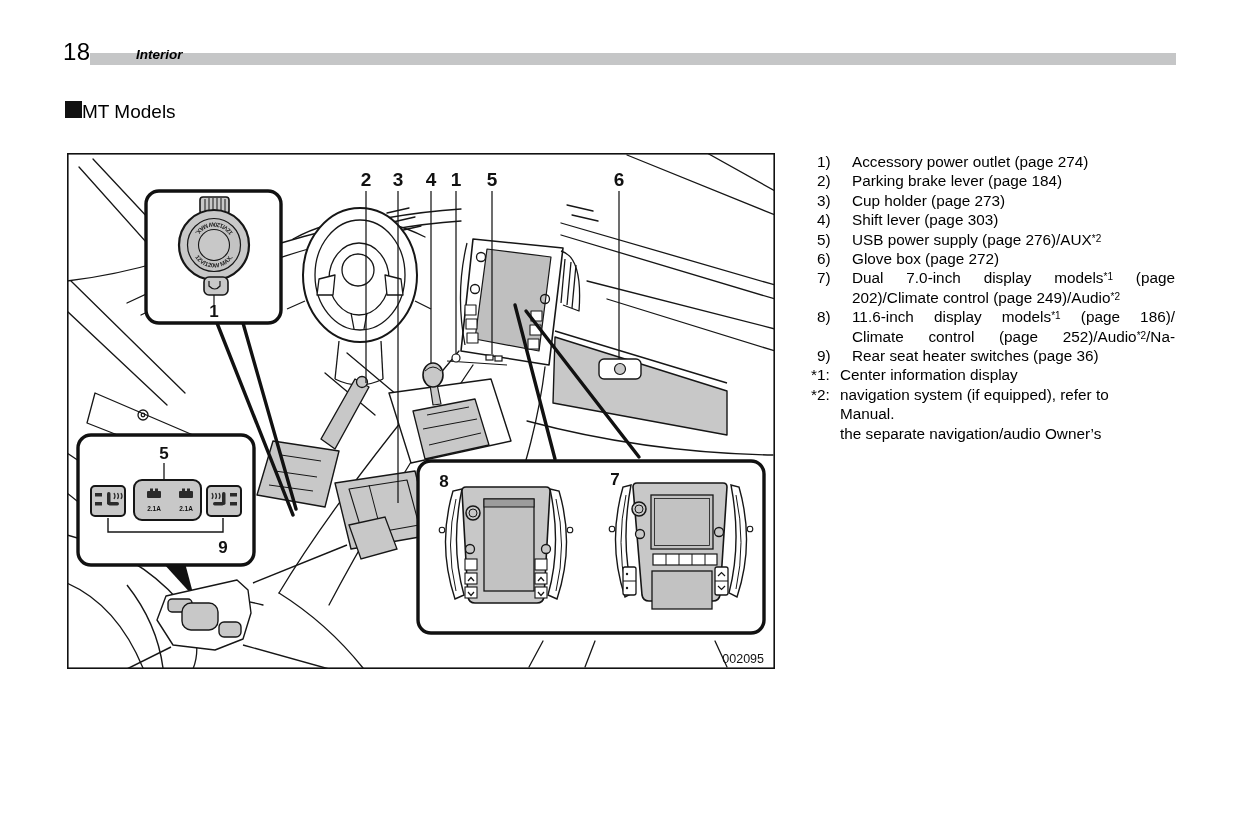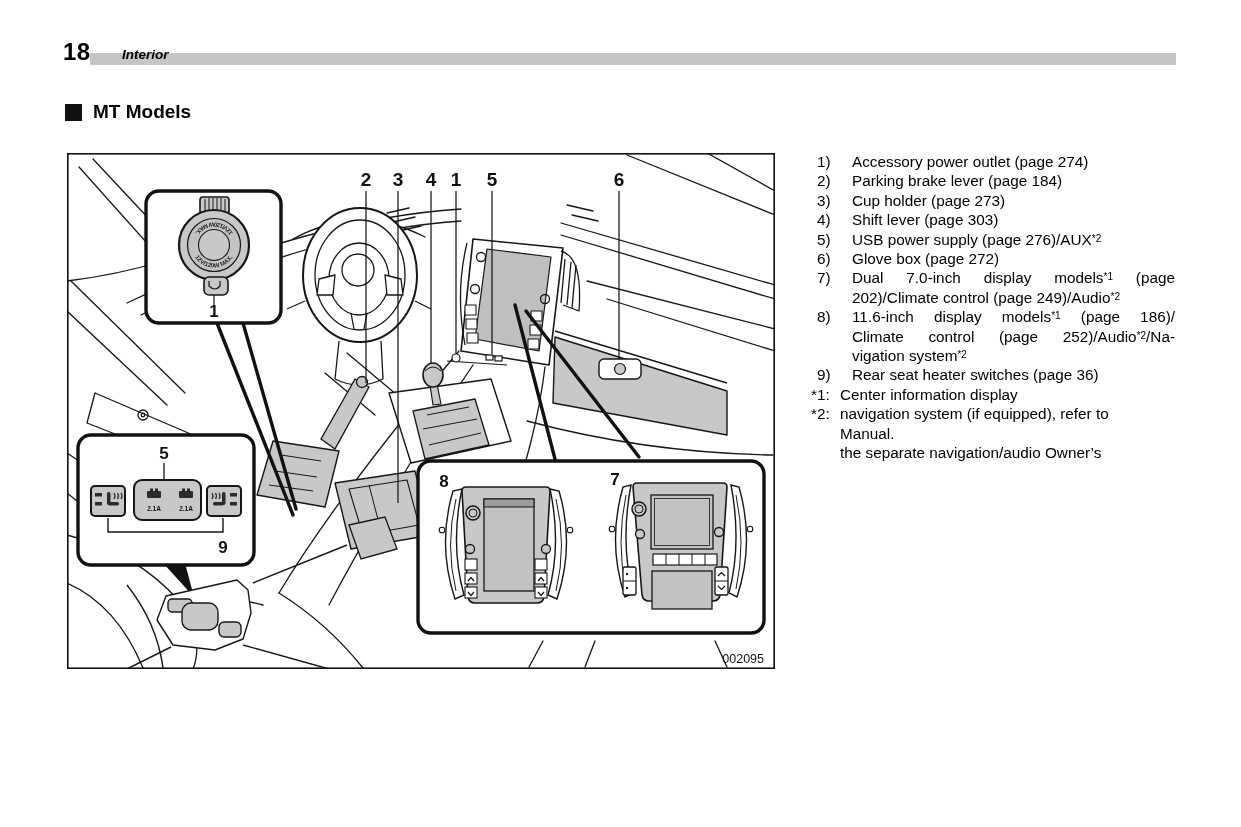--- a/index.html
+++ b/index.html
@@ -1,23 +1,23 @@
 <!DOCTYPE html>
 <html><head>
 <meta charset="utf-8">
 <style>
   html,body{margin:0;padding:0;background:#ffffff;}
   body{width:1241px;height:827px;position:relative;font-family:"Liberation Sans",sans-serif;color:#000;overflow:hidden;}
   .abs{position:absolute;}
   
-  .page-num{left:63px;top:38px;font-size:24px;font-weight:bold;letter-spacing:0.5px;}
+  .page-num{left:63px;top:38px;font-size:24px;font-weight:normal;letter-spacing:0.5px;}
   .head-bar{left:90px;top:53px;width:1086px;height:12px;background:#c5c6c7;}
-  .section-name{left:122px;top:47px;font-size:13.5px;font-weight:bold;font-style:italic;}
+  .section-name{left:136px;top:47px;font-size:13.5px;font-weight:bold;font-style:italic;}
   
-  .heading{left:65px;top:101px;font-size:19px;font-weight:bold;display:flex;align-items:center;gap:11px;}
+  .heading{left:65px;top:101px;font-size:19px;font-weight:normal;display:flex;align-items:flex-start;}
   .heading .sq{width:17px;height:17px;background:#111;display:inline-block;}
   
   .fig{left:67px;top:153px;width:708px;height:516px;}
   
   .legend{left:817px;top:152px;width:358px;font-size:15.3px;line-height:19.4px;}
   .legend-item{position:relative;padding-left:35px;}
   .legend-item .num{position:absolute;left:0;top:0;}
   .lline.j{text-align:justify;text-align-last:justify;}
   .legend sup{font-size:10px;line-height:0;vertical-align:3.5px;}
   .foot{position:relative;padding-left:29px;margin-left:-6px;}
@@ -352,21 +352,20 @@
     </div>
     <div class="legend-item">
       <span class="num">7)</span>
       <div class="lline j">Dual 7.0-inch display models<sup>*1</sup> (page</div>
       <div class="lline">202)/Climate control (page 249)/Audio<sup>*2</sup></div>
     </div>
     <div class="legend-item">
       <span class="num">8)</span>
       <div class="lline j">11.6-inch display models<sup>*1</sup> (page 186)/</div>
       <div class="lline j">Climate control (page 252)/Audio<sup>*2</sup>/Na-</div>
-      <div class="lline">vigation system<sup>*2</sup></div>
     </div>
     <div class="legend-item">
       <span class="num">9)</span>
       <div class="lline">Rear seat heater switches (page 36)</div>
     </div>
     <div class="foot">
       <span class="marker">*1:</span>
       <div class="lline">Center information display</div>
     </div>
     <div class="foot">

